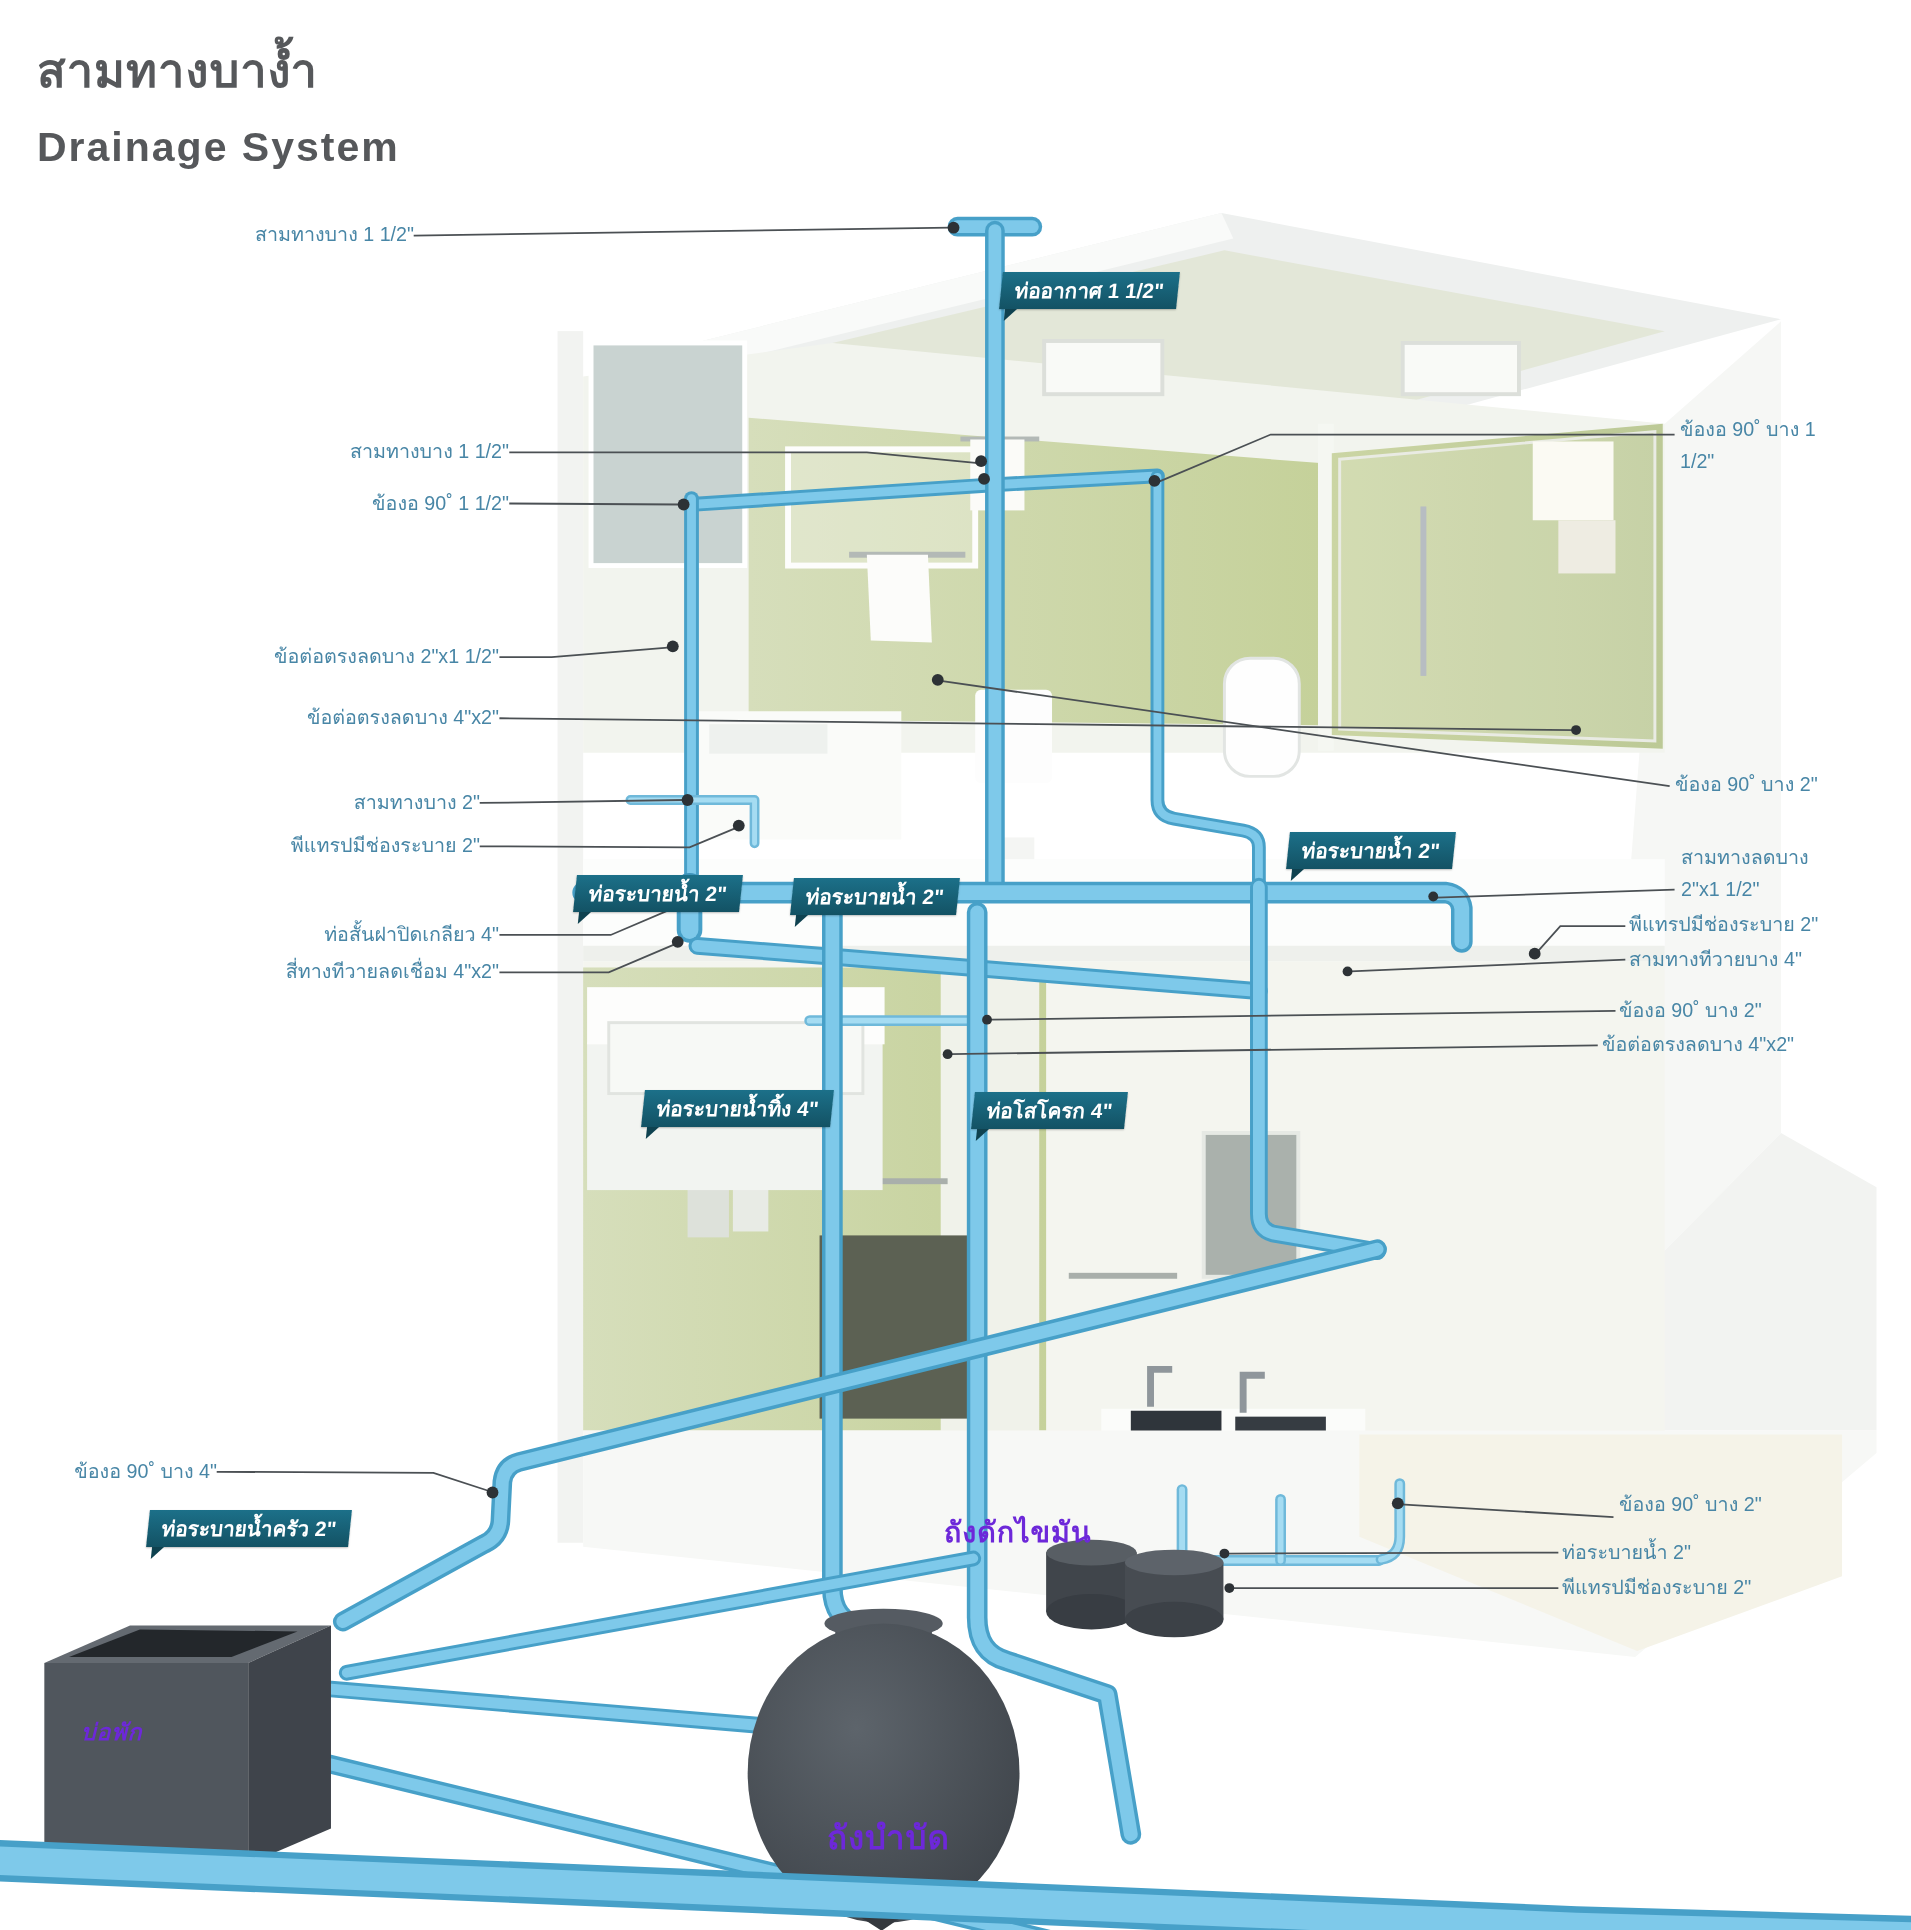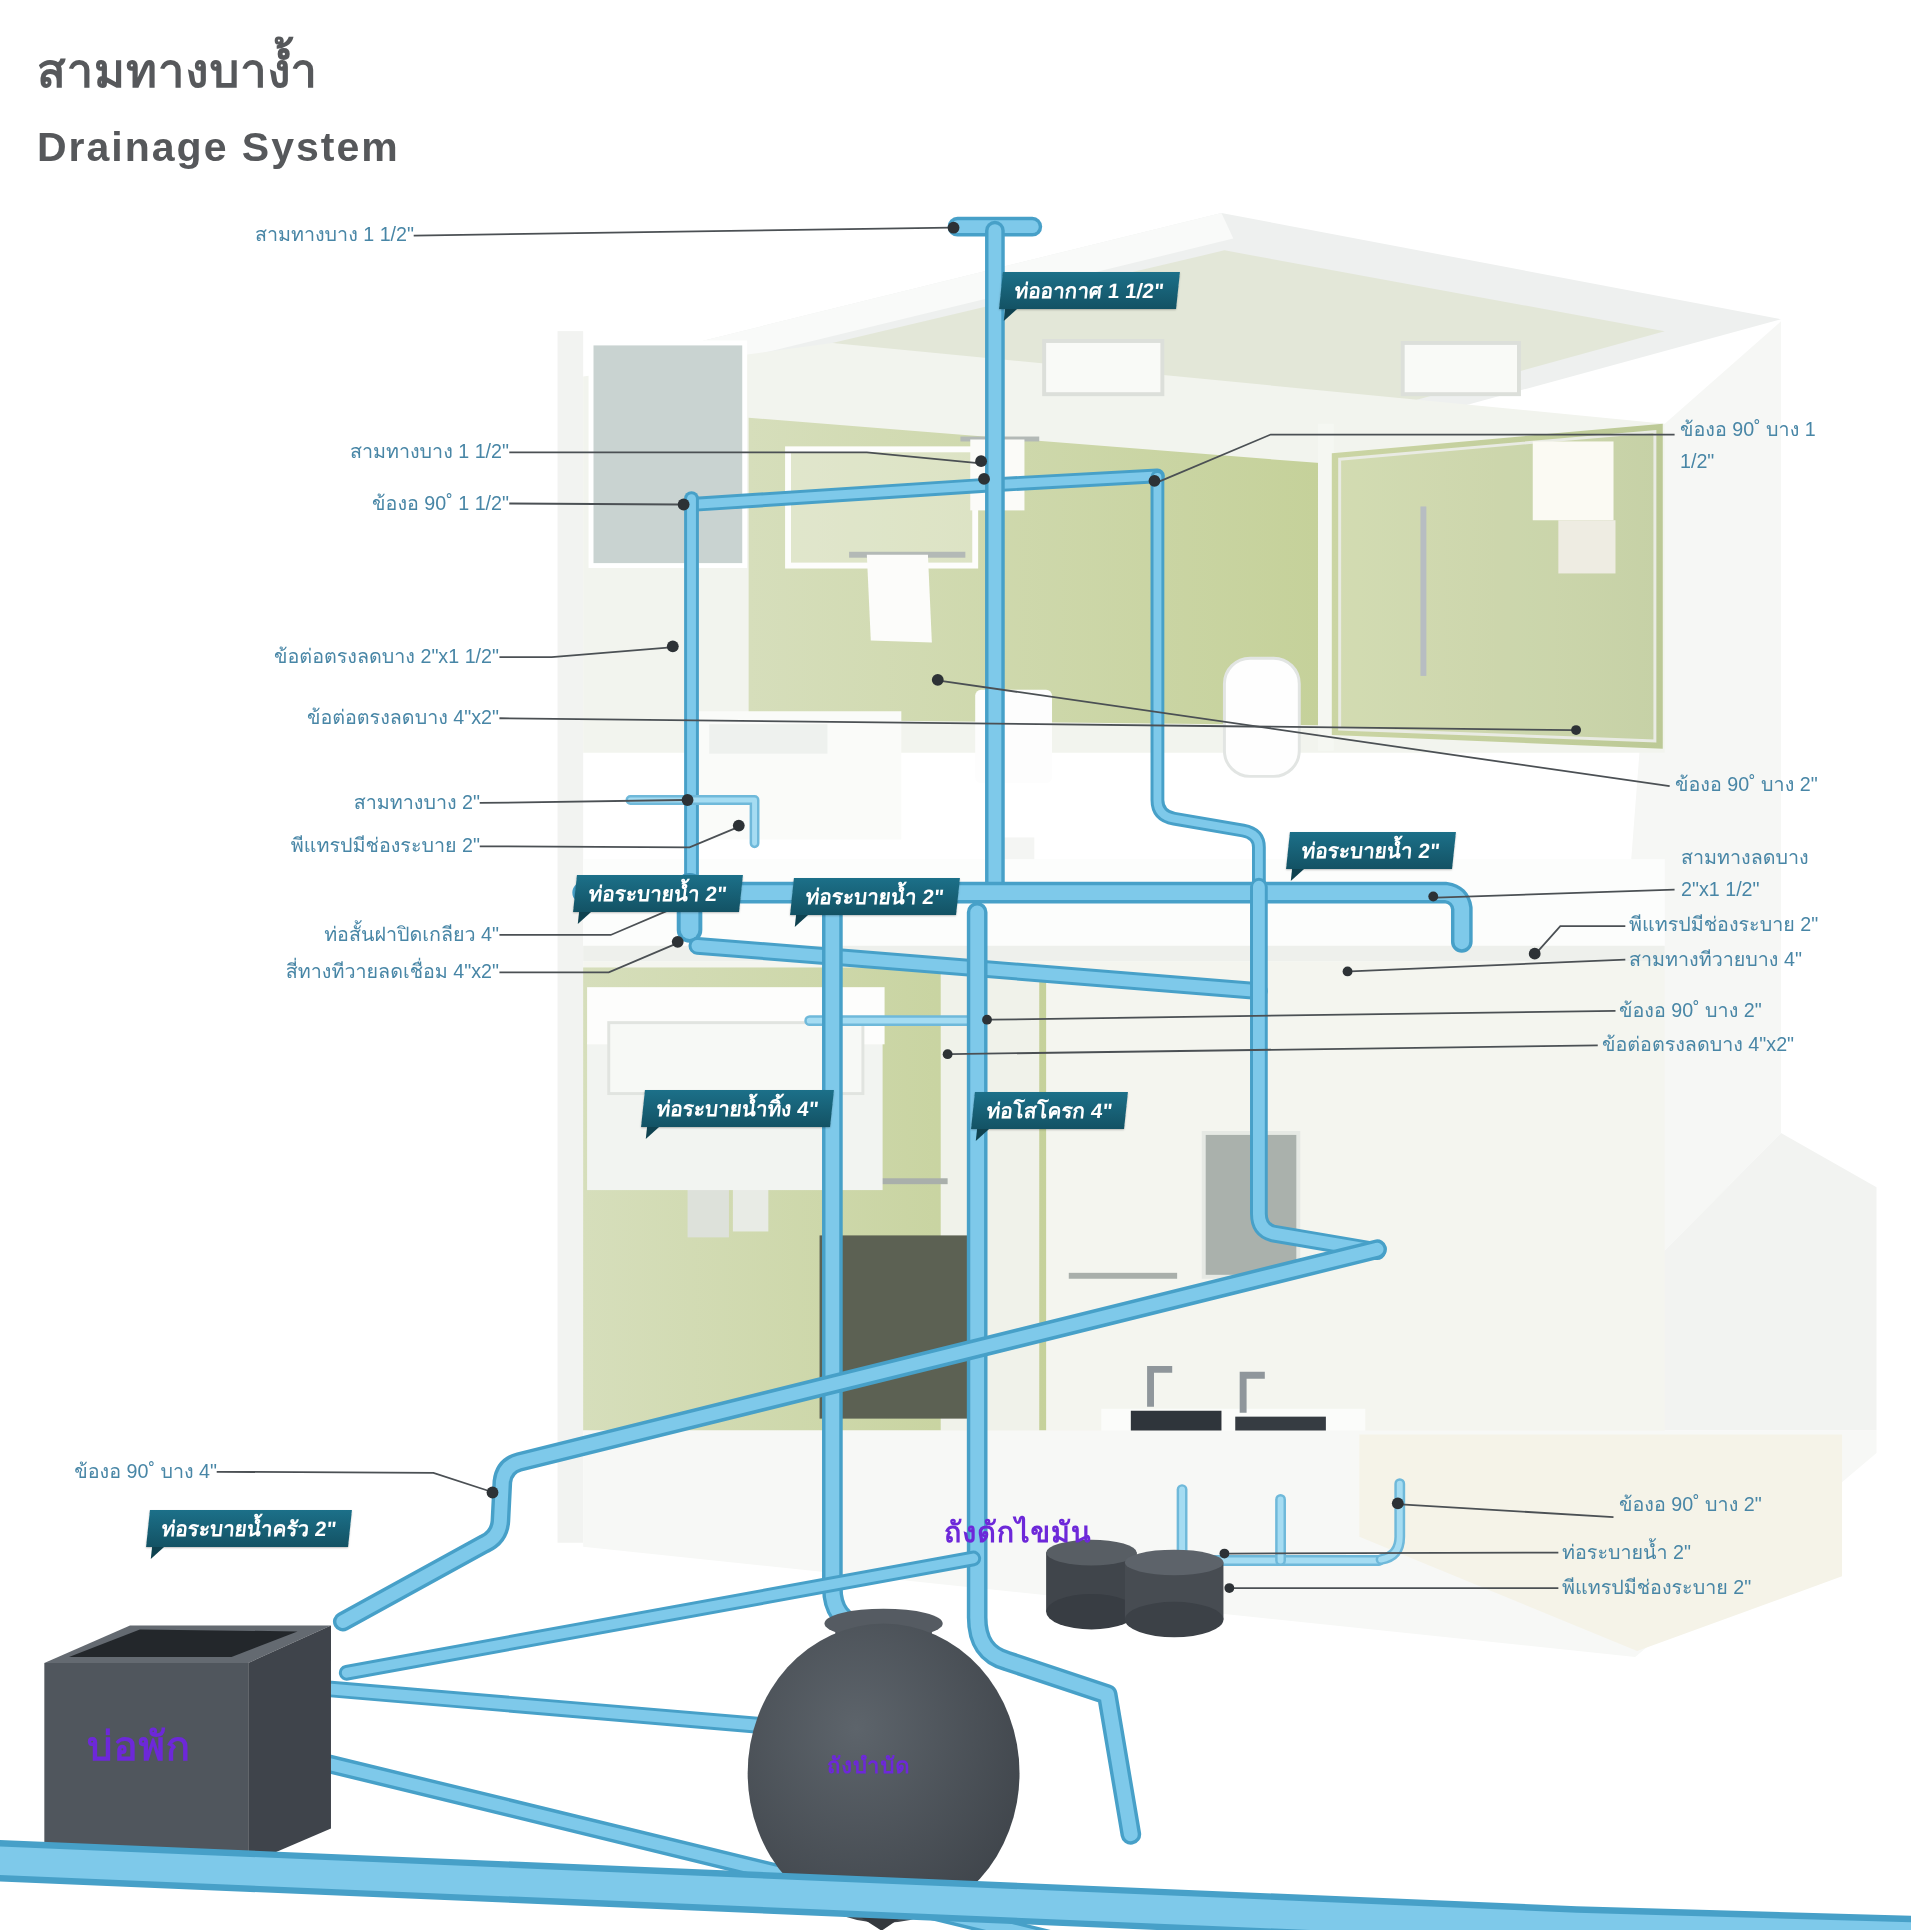--- a/index.html
+++ b/index.html
@@ -10,22 +10,22 @@
   .title-en{position:absolute;left:37px;top:124px;font-size:41px;font-weight:bold;color:#56585b;letter-spacing:2px;}
   .co{position:absolute;font-size:19.7px;color:#4886a6;white-space:nowrap;line-height:1.2;}
   .ra{transform:translateX(-100%);text-align:right;}
   .wrap{white-space:normal;width:156px;line-height:1.6;}
   .badge{position:absolute;height:37px;line-height:37px;padding:0 13.8px;background:linear-gradient(180deg,#1c7089 0%,#135264 100%);
          color:#fff;font-size:20.7px;font-weight:bold;white-space:nowrap;transform:skewX(-6deg);
          box-shadow:0 1px 2px rgba(0,0,0,.25);}
   .badge::after{content:"";position:absolute;left:5.9px;bottom:-11.8px;width:0;height:0;
          border-top:12.8px solid #0f4250;border-right:12.8px solid transparent;}
   .tank-label{position:absolute;color:#6d28d9;font-weight:bold;letter-spacing:1px;}
-  .t1{left:87px;top:1714px;font-size:40px;}
-  .t2{left:827px;top:1748px;font-size:22px;}
+  .t1{left:81px;top:1714px;font-size:23px;font-style:italic;}
+  .t2{left:827px;top:1811px;font-size:33px;}
   .t3{left:944px;top:1509px;font-size:28.6px;}
 </style>
 </head>
 <body>
 
 <div id="canvas">
 
   <svg id="scene" width="1911" height="1931" viewBox="0 0 1940 1960">
     <defs>
       <linearGradient id="greenW" x1="0" y1="0" x2="1" y2="0">

